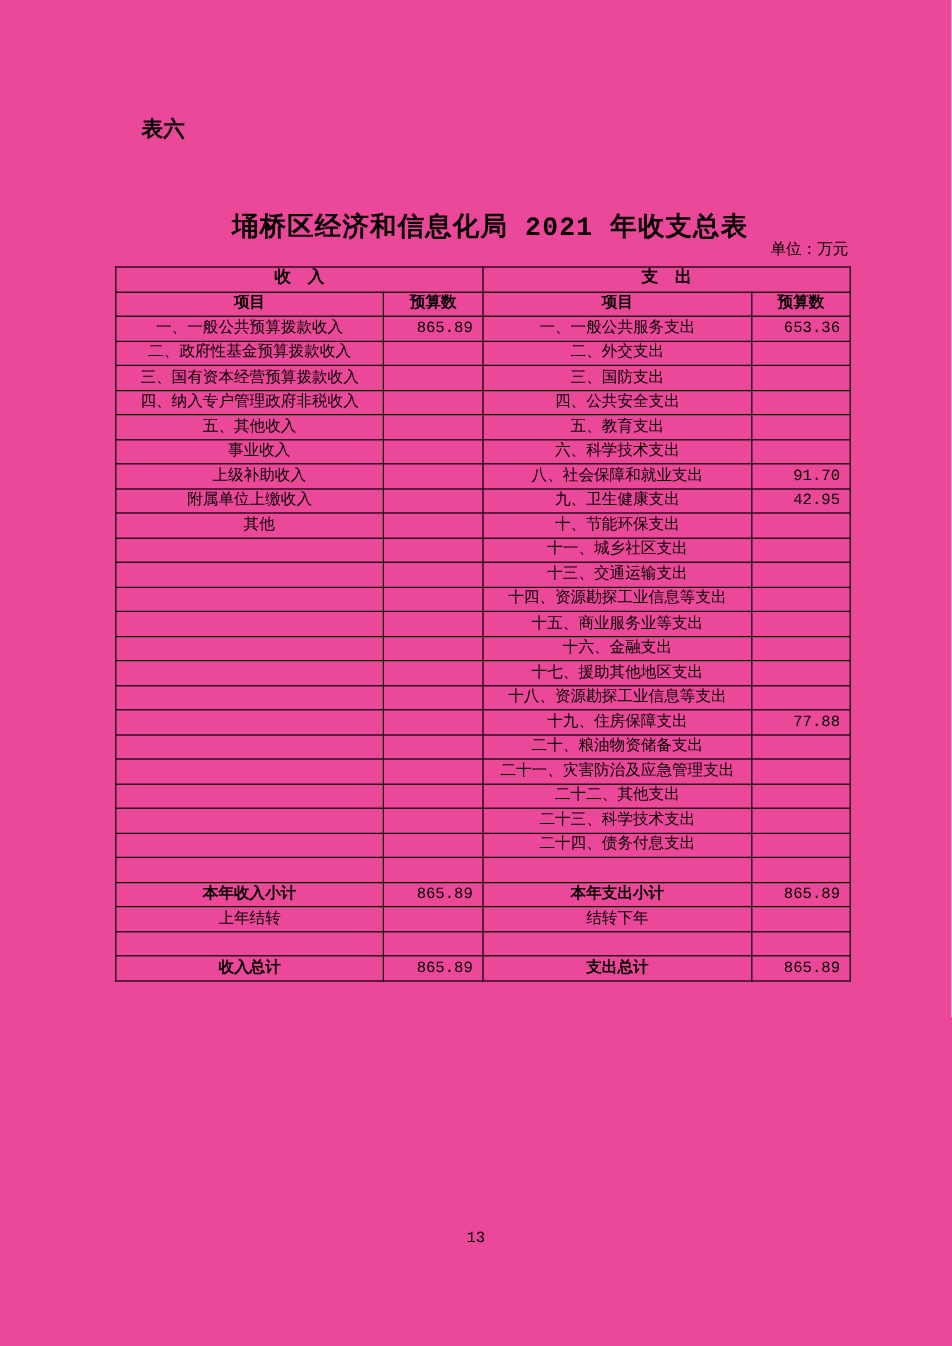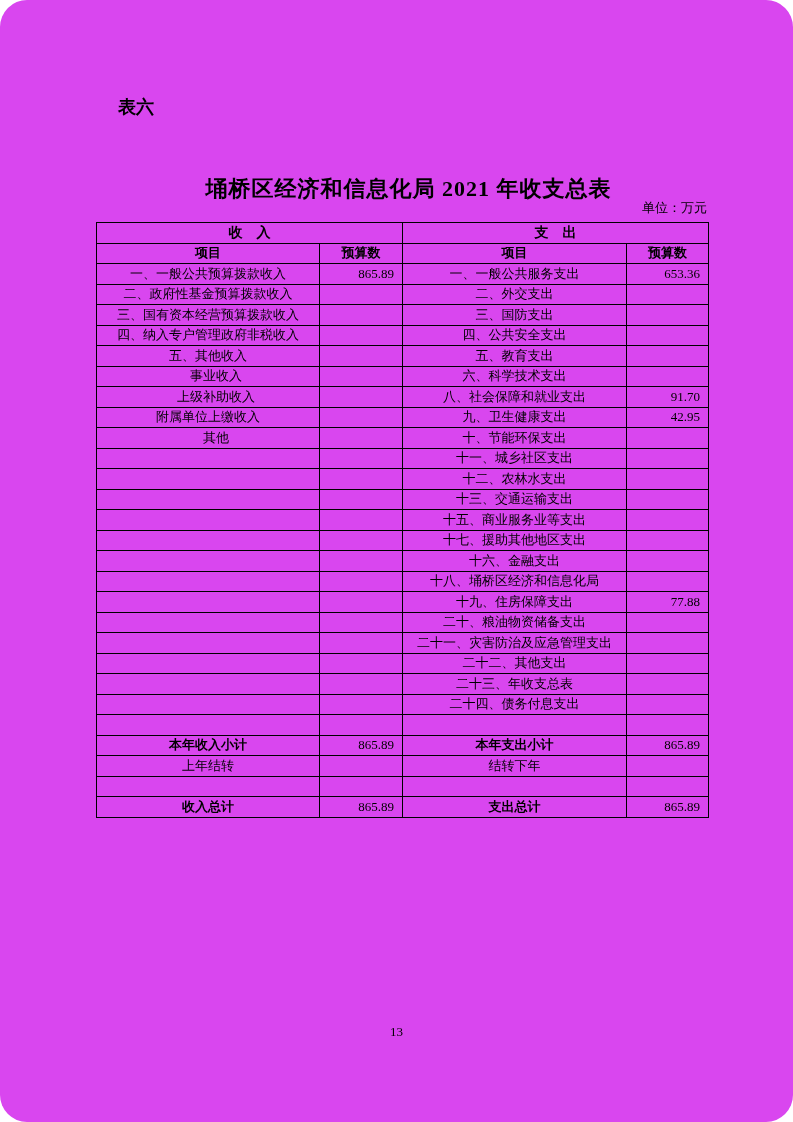--- a/index.html
+++ b/index.html
@@ -2,24 +2,23 @@
 <html><head>
 <meta charset="utf-8">
 <style>
   * { box-sizing: border-box; }
   html, body { margin: 0; padding: 0; background: #ffffff; }
   .page {
     position: relative;
     width: 793px;
     height: 1122px;
     margin: 0 auto;
-    background: #d946ef;
+    background: #ec4899;
     color: #000000;
-    font-family: Liberation Serif, serif;
-    border-radius: 27px;
+    font-family: Liberation Mono, monospace;
   }
   .table-label {
     position: absolute;
     left: 118px;
     top: 95px;
     font-size: 18px;
     font-weight: bold;
   }
   .doc-title {
     position: absolute;
@@ -164,51 +163,51 @@
         </tr>
         <tr class="row-item">
           <td class="item"></td>
           <td class="num"></td>
           <td class="item">十一、城乡社区支出</td>
           <td class="num"></td>
         </tr>
         <tr class="row-item">
           <td class="item"></td>
           <td class="num"></td>
-          <td class="item">十二、农林水支出</td>
-          <td class="num"></td>
-        </tr>
-        <tr class="row-item">
-          <td class="item"></td>
-          <td class="num"></td>
           <td class="item">十三、交通运输支出</td>
           <td class="num"></td>
         </tr>
         <tr class="row-item">
           <td class="item"></td>
           <td class="num"></td>
+          <td class="item">十四、资源勘探工业信息等支出</td>
+          <td class="num"></td>
+        </tr>
+        <tr class="row-item">
+          <td class="item"></td>
+          <td class="num"></td>
           <td class="item">十五、商业服务业等支出</td>
           <td class="num"></td>
         </tr>
         <tr class="row-item">
           <td class="item"></td>
           <td class="num"></td>
+          <td class="item">十六、金融支出</td>
+          <td class="num"></td>
+        </tr>
+        <tr class="row-item">
+          <td class="item"></td>
+          <td class="num"></td>
           <td class="item">十七、援助其他地区支出</td>
           <td class="num"></td>
         </tr>
         <tr class="row-item">
           <td class="item"></td>
           <td class="num"></td>
-          <td class="item">十六、金融支出</td>
-          <td class="num"></td>
-        </tr>
-        <tr class="row-item">
-          <td class="item"></td>
-          <td class="num"></td>
-          <td class="item">十八、埇桥区经济和信息化局</td>
+          <td class="item">十八、资源勘探工业信息等支出</td>
           <td class="num"></td>
         </tr>
         <tr class="row-item">
           <td class="item"></td>
           <td class="num"></td>
           <td class="item">十九、住房保障支出</td>
           <td class="num">77.88</td>
         </tr>
         <tr class="row-item">
           <td class="item"></td>
@@ -224,21 +223,21 @@
         </tr>
         <tr class="row-item">
           <td class="item"></td>
           <td class="num"></td>
           <td class="item">二十二、其他支出</td>
           <td class="num"></td>
         </tr>
         <tr class="row-item">
           <td class="item"></td>
           <td class="num"></td>
-          <td class="item">二十三、年收支总表</td>
+          <td class="item">二十三、科学技术支出</td>
           <td class="num"></td>
         </tr>
         <tr class="row-item">
           <td class="item"></td>
           <td class="num"></td>
           <td class="item">二十四、债务付息支出</td>
           <td class="num"></td>
         </tr>
         <tr class="row-empty">
           <td class="item"></td>

